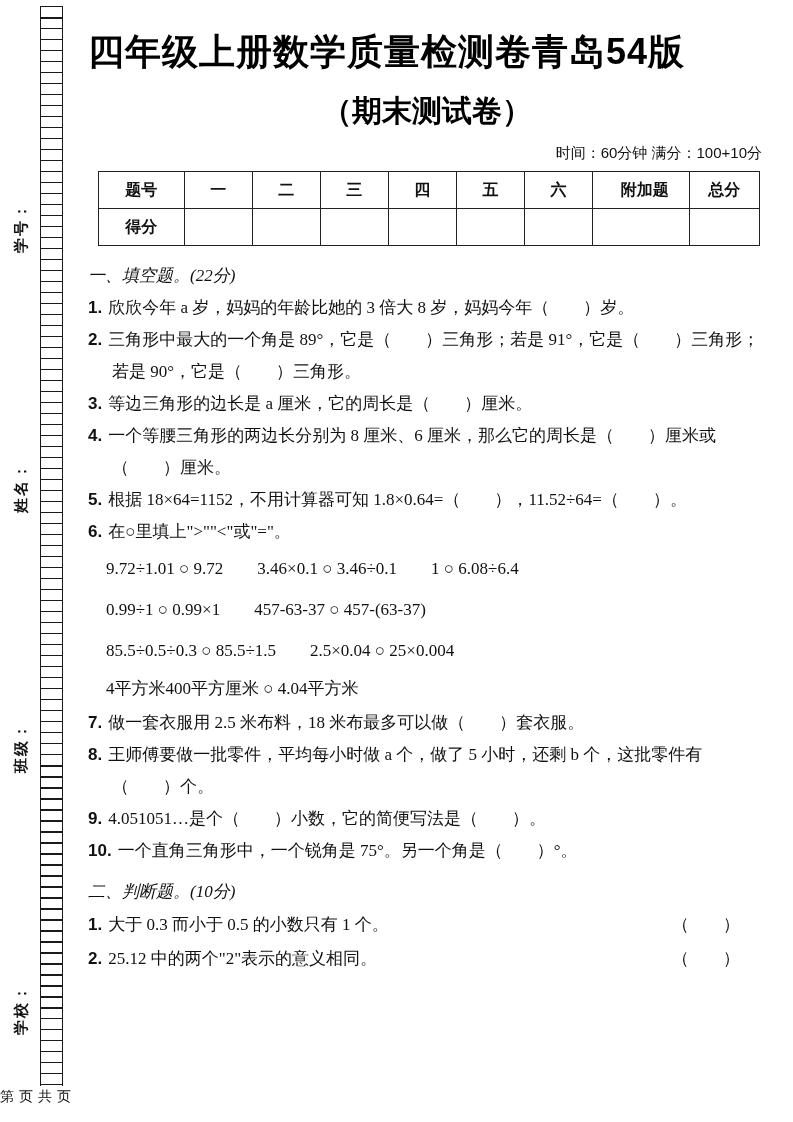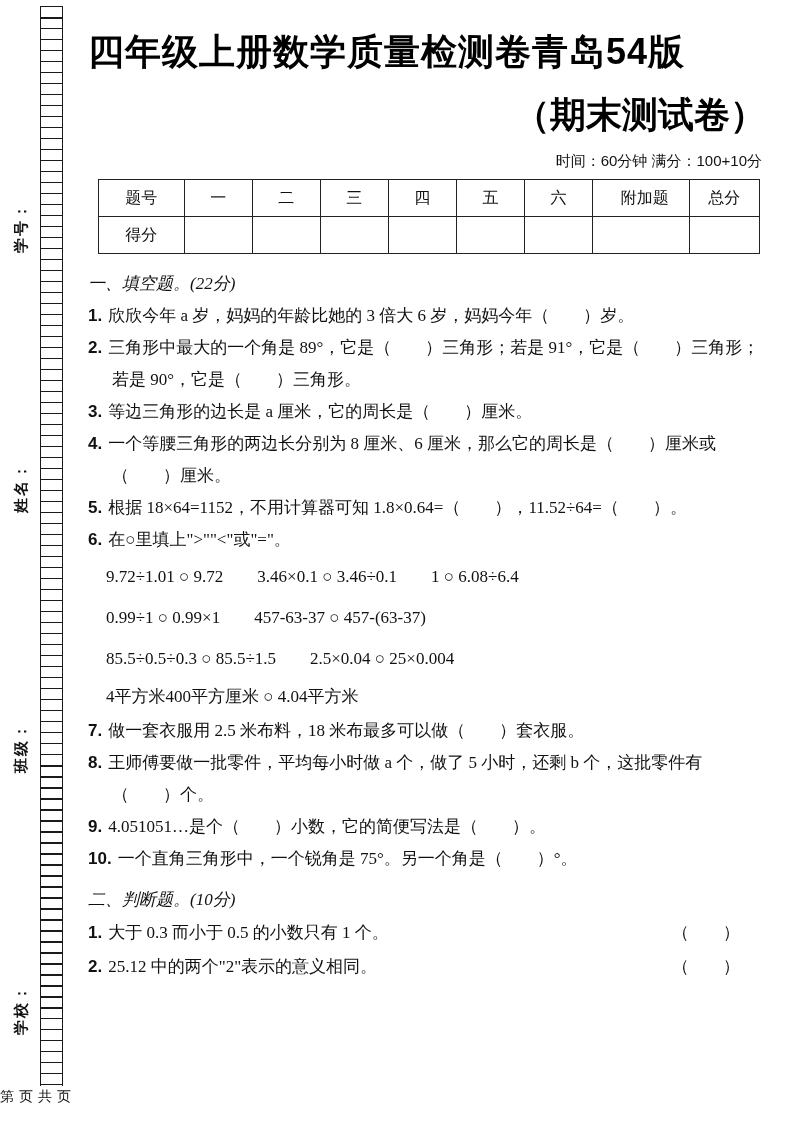--- a/index.html
+++ b/index.html
@@ -56,24 +56,24 @@
 
   .title {
     text-align: left;
     font-family: "Liberation Sans", "DejaVu Sans", sans-serif;
     font-weight: 700;
     font-size: 36px;
     letter-spacing: 1px;
     color: #000;
   }
   .subtitle {
-    text-align: right;
+    text-align: center;
     font-family: "Liberation Sans", "DejaVu Sans", sans-serif;
     font-weight: 700;
-    font-size: 36px;
+    font-size: 30px;
     margin-top: 14px;
     color: #000;
   }
   .meta {
     text-align: right;
     font-size: 15px;
     margin-top: 12px;
     padding-right: 4px;
     font-family: "Liberation Sans", "DejaVu Sans", sans-serif;
   }
@@ -84,21 +84,21 @@
     margin-left: 10px;
     border-collapse: collapse;
     table-layout: fixed;
   }
   table.score td {
     border: 1.6px solid #222;
     height: 37px;
     text-align: center;
     vertical-align: middle;
     font-size: 16px;
-    font-weight: 400;
+    font-weight: 700;
     font-family: "Liberation Sans", "DejaVu Sans", sans-serif;
   }
   table.score td.c-label { width: 78px; }
   table.score td.c-num   { width: 62px; }
   table.score td.c-extra { width: 88px; padding-left: 8px; }
   table.score td.c-total { width: 64px; }
 
   .body-text { margin-top: 14px; font-size: 17px; line-height: 32px; }
 
   .sec-title { font-size: 17px; margin-top: 9px; font-style: italic; }
@@ -181,21 +181,21 @@
         <td class="c-total"></td>
       </tr>
     </tbody>
       </table>
 
     <div class="body-text">
 
       <div class="sec-title">一、填空题。(22分)</div>
 
       <div class="q">
-        <span class="qn">1.</span><span class="qt">欣欣今年 a 岁，妈妈的年龄比她的 3 倍大 6 岁，妈妈今年（　　）岁。</span>
+        <span class="qn">1.</span><span class="qt">欣欣今年 a 岁，妈妈的年龄比她的 3 倍大 8 岁，妈妈今年（　　）岁。</span>
       </div>
       <div class="q">
         <span class="qn">2.</span><span class="qt">三角形中最大的一个角是 89°，它是（　　）三角形；若是 91°，它是（　　）三角形；若是 90°，它是（　　）三角形。</span>
       </div>
       <div class="q">
         <span class="qn">3.</span><span class="qt">等边三角形的边长是 a 厘米，它的周长是（　　）厘米。</span>
       </div>
       <div class="q">
         <span class="qn">4.</span><span class="qt">一个等腰三角形的两边长分别为 8 厘米、6 厘米，那么它的周长是（　　）厘米或（　　）厘米。</span>
       </div>

